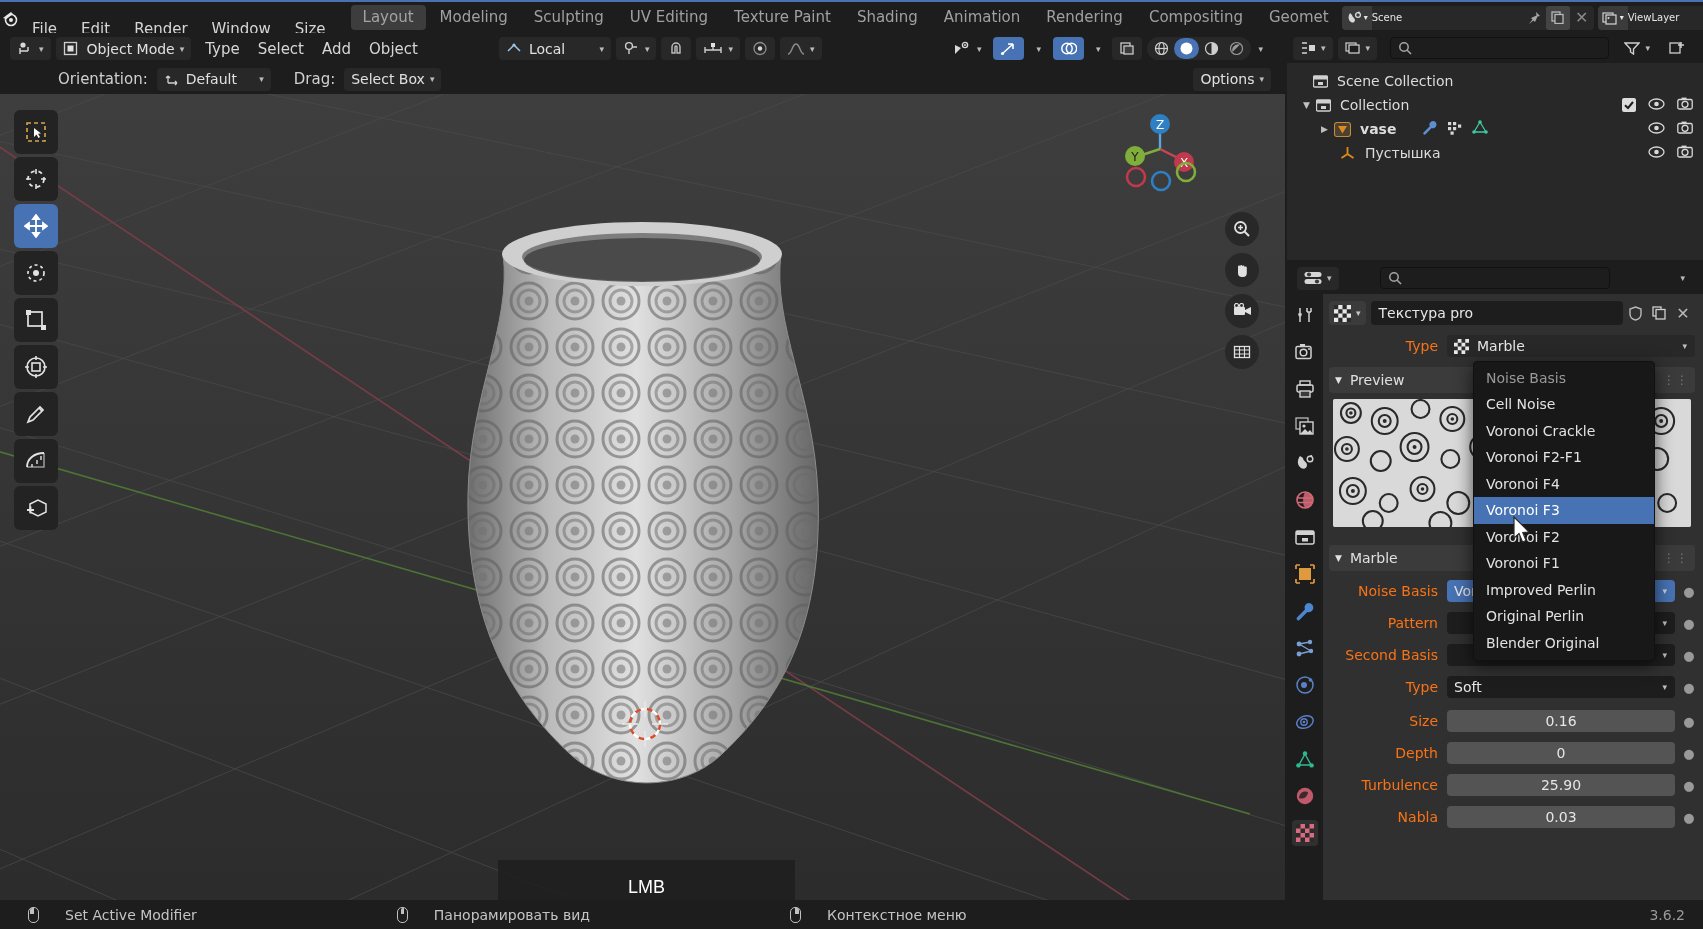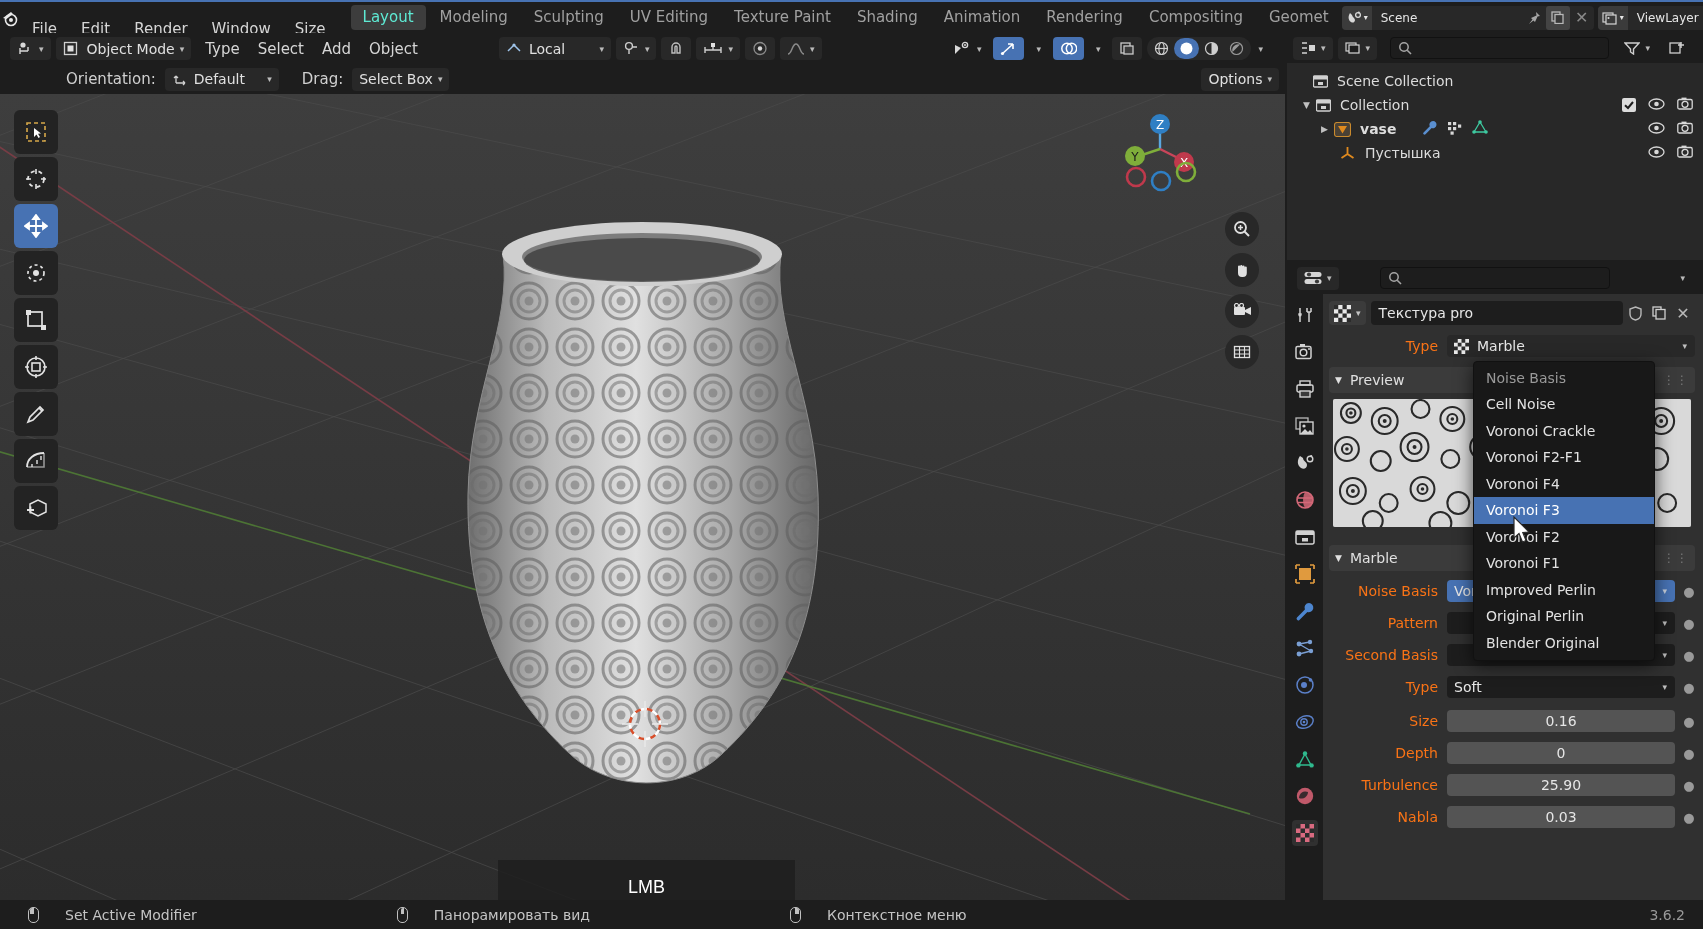--- a/index.html
+++ b/index.html
@@ -7,31 +7,31 @@
     font-family:"DejaVu Sans", sans-serif; font-size:15px; color:#e6e6e6; }
   #app { position:relative; width:1703px; height:929px; }
 
   
   .topbar { position:absolute; left:0; top:0; width:1703px; height:33px;
     background:#1d1d1d; display:flex; align-items:center; border-top:2px solid #4772b3; }
   .blender-logo { width:34px; height:33px; display:flex; align-items:center; justify-content:center; }
   .menu-item { padding:0 12px; height:33px; line-height:33px; color:#d6d6d6; font-size:15px; white-space:nowrap;margin-top:24px; }
   .ws-tab { padding:0 12px; height:25px; line-height:25px; margin:0 1px; border-radius:4px;
     color:#a0a0a0; font-size:15px; white-space:nowrap; }
-  .ws-tab.active { background:#3d3d3d; color:#5eead4; }
+  .ws-tab.active { background:#3d3d3d; color:#a3a3a3; }
   .topbar-right { margin-left:auto; display:flex; align-items:center; padding-right:4px; }
   .scene-box { display:flex; align-items:center; background:#282828; border-radius:4px; height:24px; margin-right:4px;}
   .scene-icon { width:30px; height:24px; display:flex; align-items:center; justify-content:center; background:#3b3b3b; border-radius:4px 0 0 4px;}
-  .scene-name { width:150px; padding-left:9px; font-size:12px; color:#e6e6e6; }
+  .scene-name { width:150px; font-size:10px; color:#e6e6e6; }
   .mini-btn { width:24px; height:24px; display:flex; align-items:center; justify-content:center; opacity:.85;}
 
   
   .vp-header { position:absolute; left:0; top:33px; width:1285px; height:31px; background:#1d1d1d;
     display:flex; align-items:center; }
-  .vp-header2 { position:absolute; left:8px; top:64px; width:1285px; height:30px; background:#1d1d1d;
+  .vp-header2 { position:absolute; left:0; top:64px; width:1285px; height:30px; background:#1d1d1d;
     display:flex; align-items:center; }
   .hdr-btn { height:23px; display:flex; align-items:center; background:#282828; border-radius:4px;
     padding:0 7px; margin-right:5px; font-size:14px; color:#e0e0e0; }
   .hdr-btn.flat { background:transparent; }
   .hdr-btn.on { background:#4772b3; }
   .hdr-txt { padding:0 9px; font-size:15px; color:#d6d6d6; }
   .caret { font-size:9px; margin-left:5px; opacity:.8; }
 
   
   .viewport { position:absolute; left:0; top:94px; width:1285px; height:806px; overflow:hidden;

